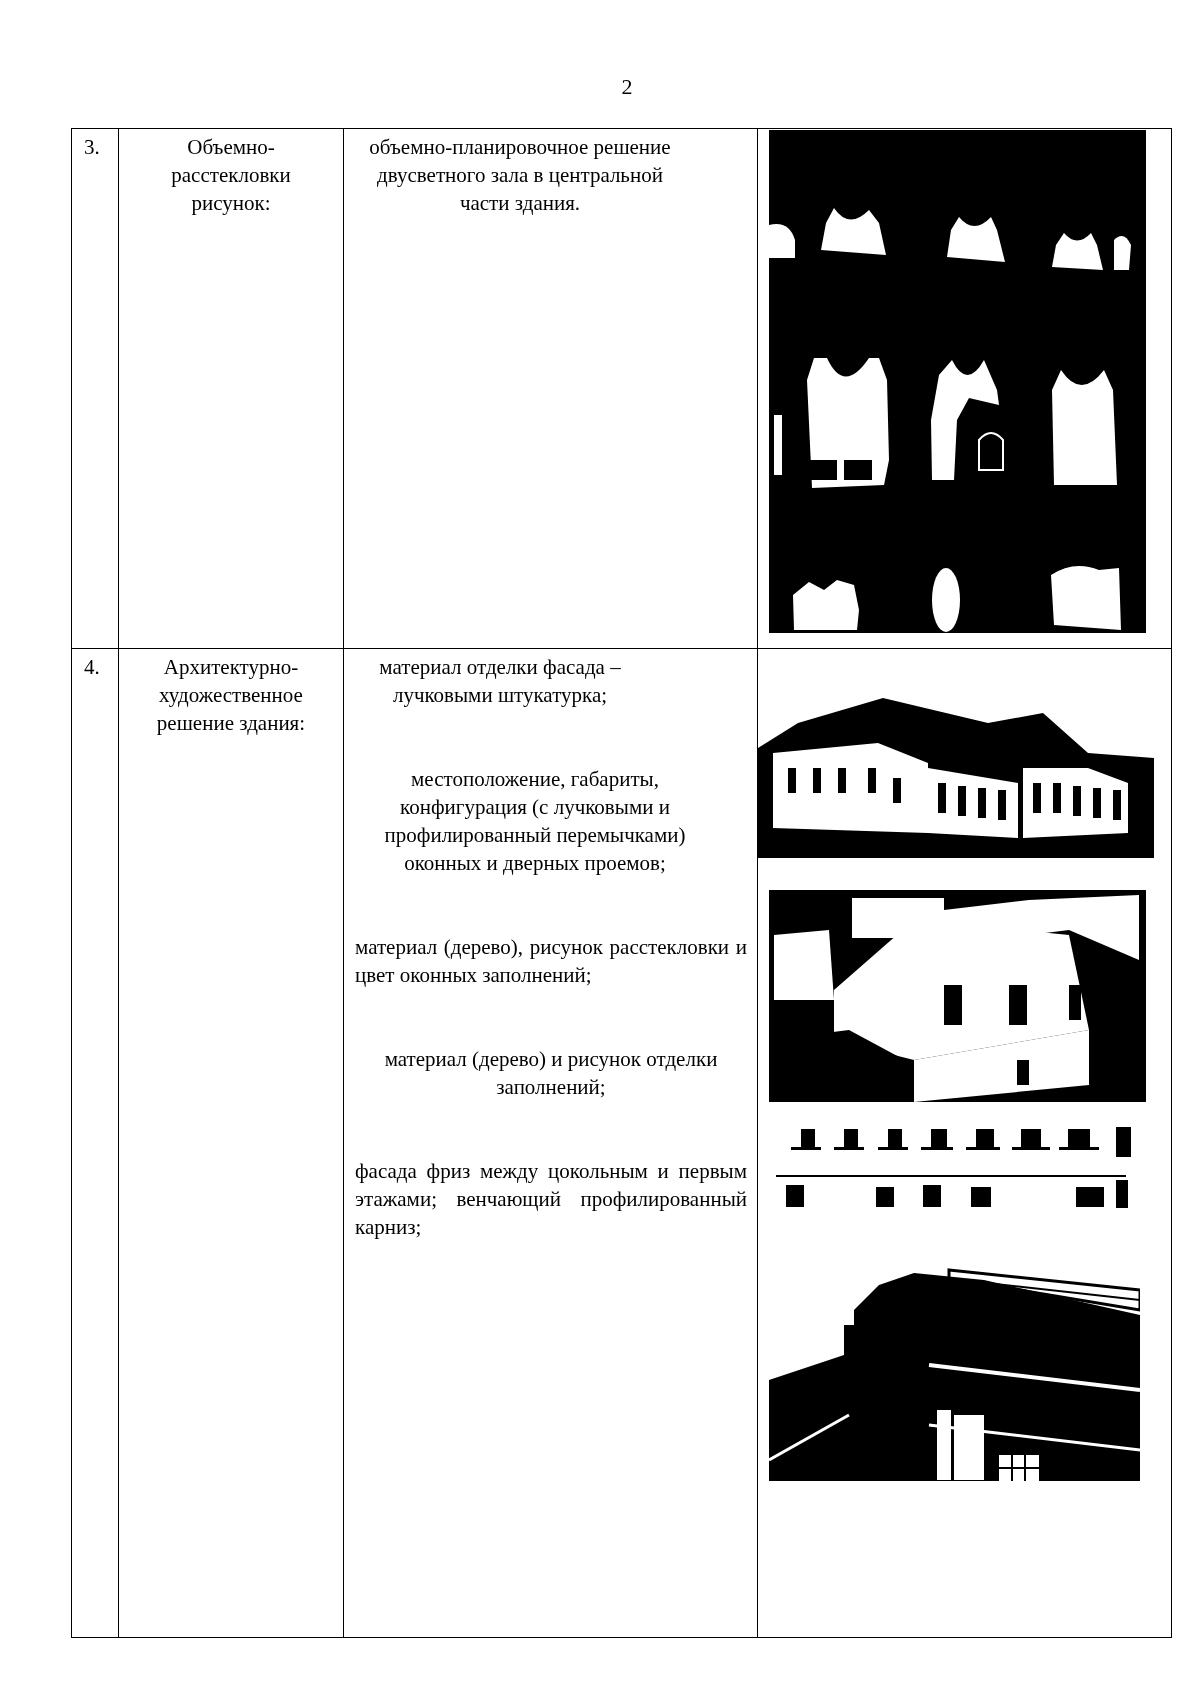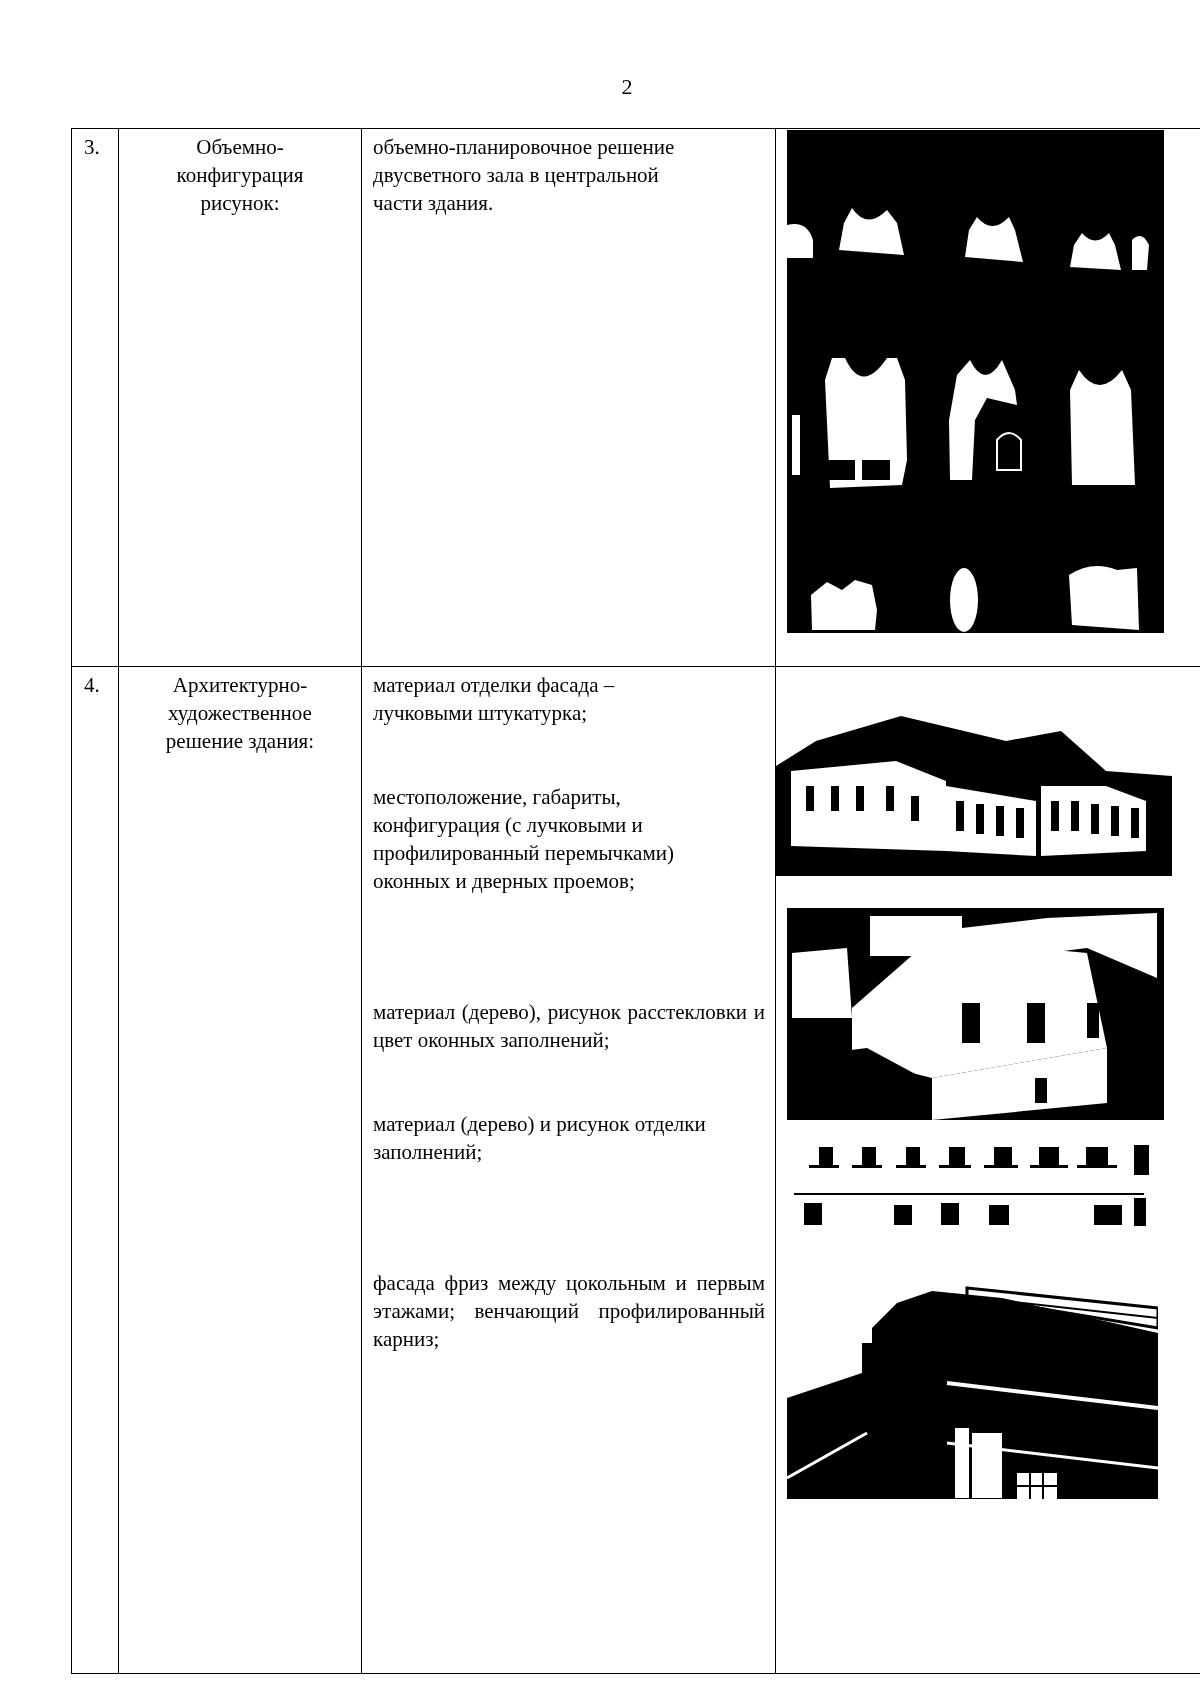--- a/index.html
+++ b/index.html
@@ -2,47 +2,47 @@
 <html><head>
 <meta charset="utf-8">
 <style>
   html, body { margin: 0; padding: 0; background: #ffffff; }
   body { width: 1200px; height: 1697px; position: relative; overflow: hidden;
          font-family: "Liberation Serif", "DejaVu Serif", serif; color: #000; }
   .page-number { position: absolute; left: 0; width: 1254px; top: 74px; text-align: center;
                  font-size: 22px; }
   table.doc { position: absolute; left: 71px; top: 128px; border-collapse: collapse;
               table-layout: fixed; width: 1070px; }
-  table.doc td { border: 1.5px solid #000; vertical-align: top; padding: 16px; font-size: 21px;
+  table.doc td { border: 1.5px solid #000; vertical-align: top; padding: 7px; font-size: 21px;
                  line-height: 28px; }
   td.num { width: 47px; padding: 4px 0 0 12px !important; box-sizing: border-box; }
   td.name { width: 210px; text-align: center; padding-top: 4px !important; }
   td.desc { width: 414px; padding: 4px 10px 0 11px !important; box-sizing: border-box; }
   td.pics { width: 399px; position: relative; }
   .row3 td { height: 505px; }
   .row4 td { height: 974px; }
-  .para { margin: 0; }
-  .just { text-align: justify; text-align-last: left; margin-top: 47px; }
+  .para { margin: 0; text-align: center; }
+  .just { text-align: justify; text-align-last: left; }
   .gap1 { height: 56px; }
   .gap2 { height: 56px; }
   .photo { position: absolute; display: block; }
   .photo svg { width: 100%; height: 100%; display: block; }
 </style>
 </head>
 <body>
 
 <div class="page-number">2</div>
 
 <table class="doc">
   <tbody>
       <tr class="row3">
     <td class="num">3.</td>
     <td class="name">
       <div>Объемно-</div>
-      <div>конфигурация</div>
+      <div>расстекловки</div>
       <div>рисунок:</div>
     </td>
     <td class="desc">
       <p class="para" style="width:330px">объемно-планировочное решение двусветного зала в центральной части здания.</p>
     </td>
     <td class="pics">
       <div class="photo" style="left:11px; top:1px; width:377px; height:503px;" title="Интерьер двусветного зала">
         <svg viewBox="0 0 377 503" preserveAspectRatio="none">
           <rect width="377" height="503" fill="#000"></rect>
 

